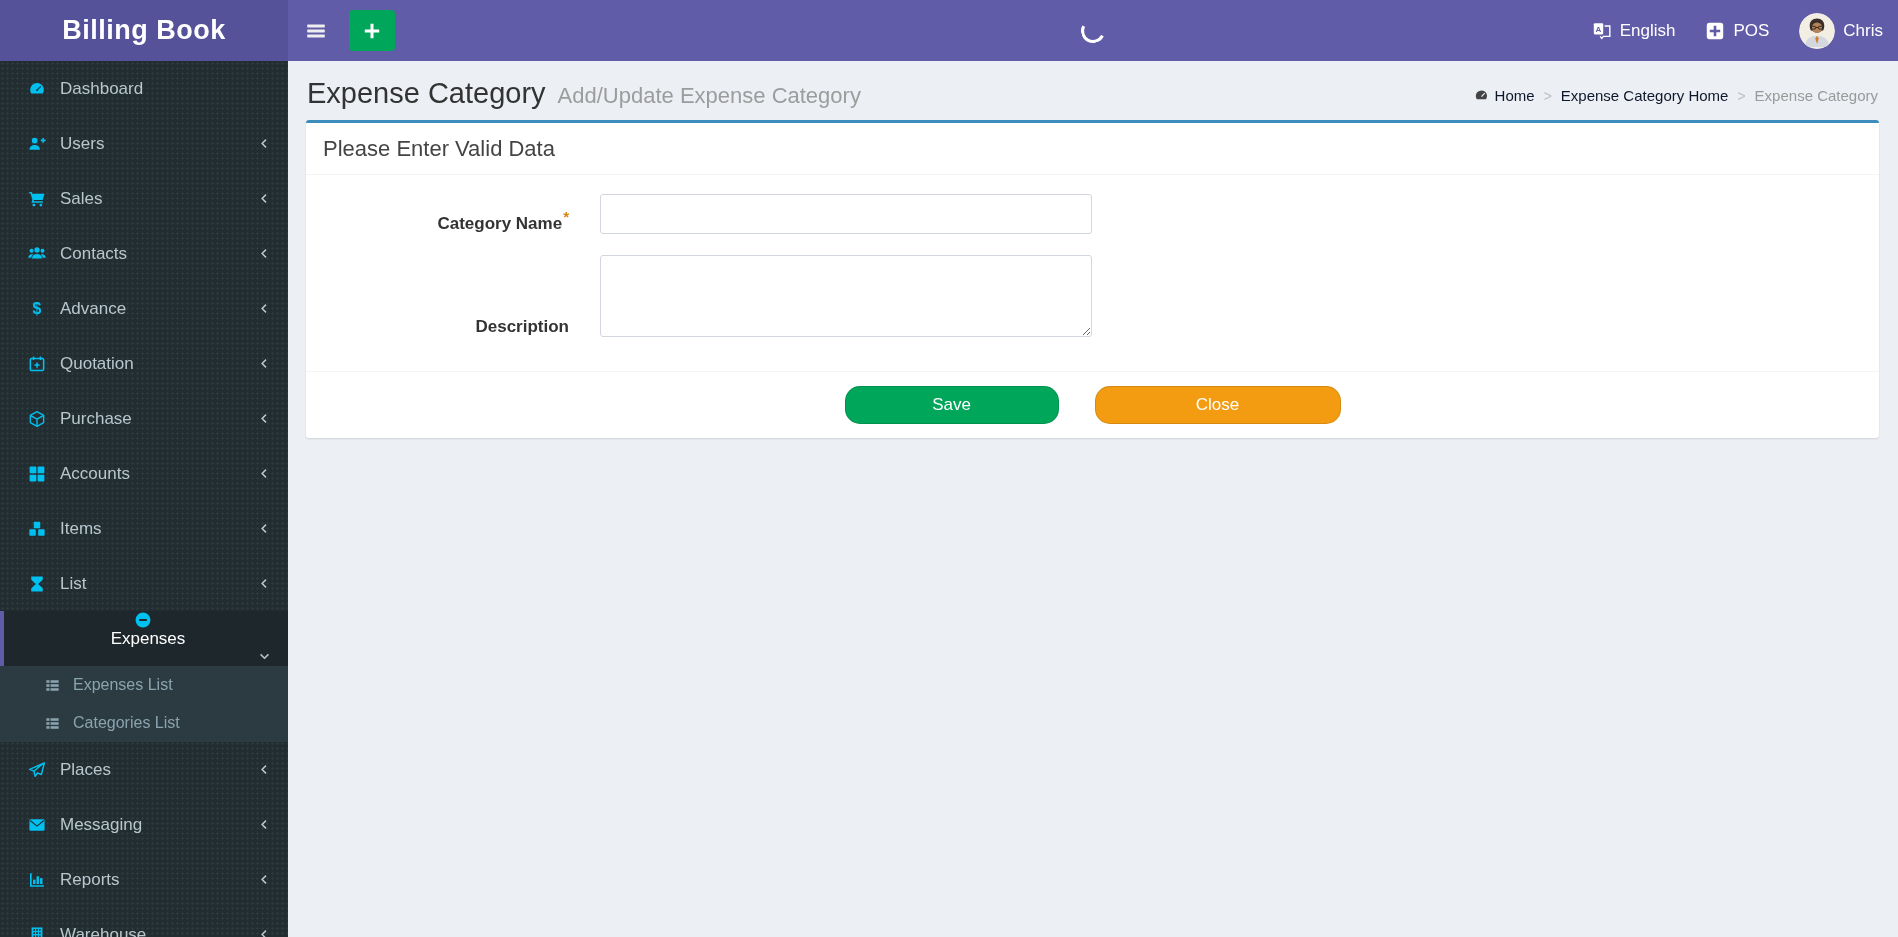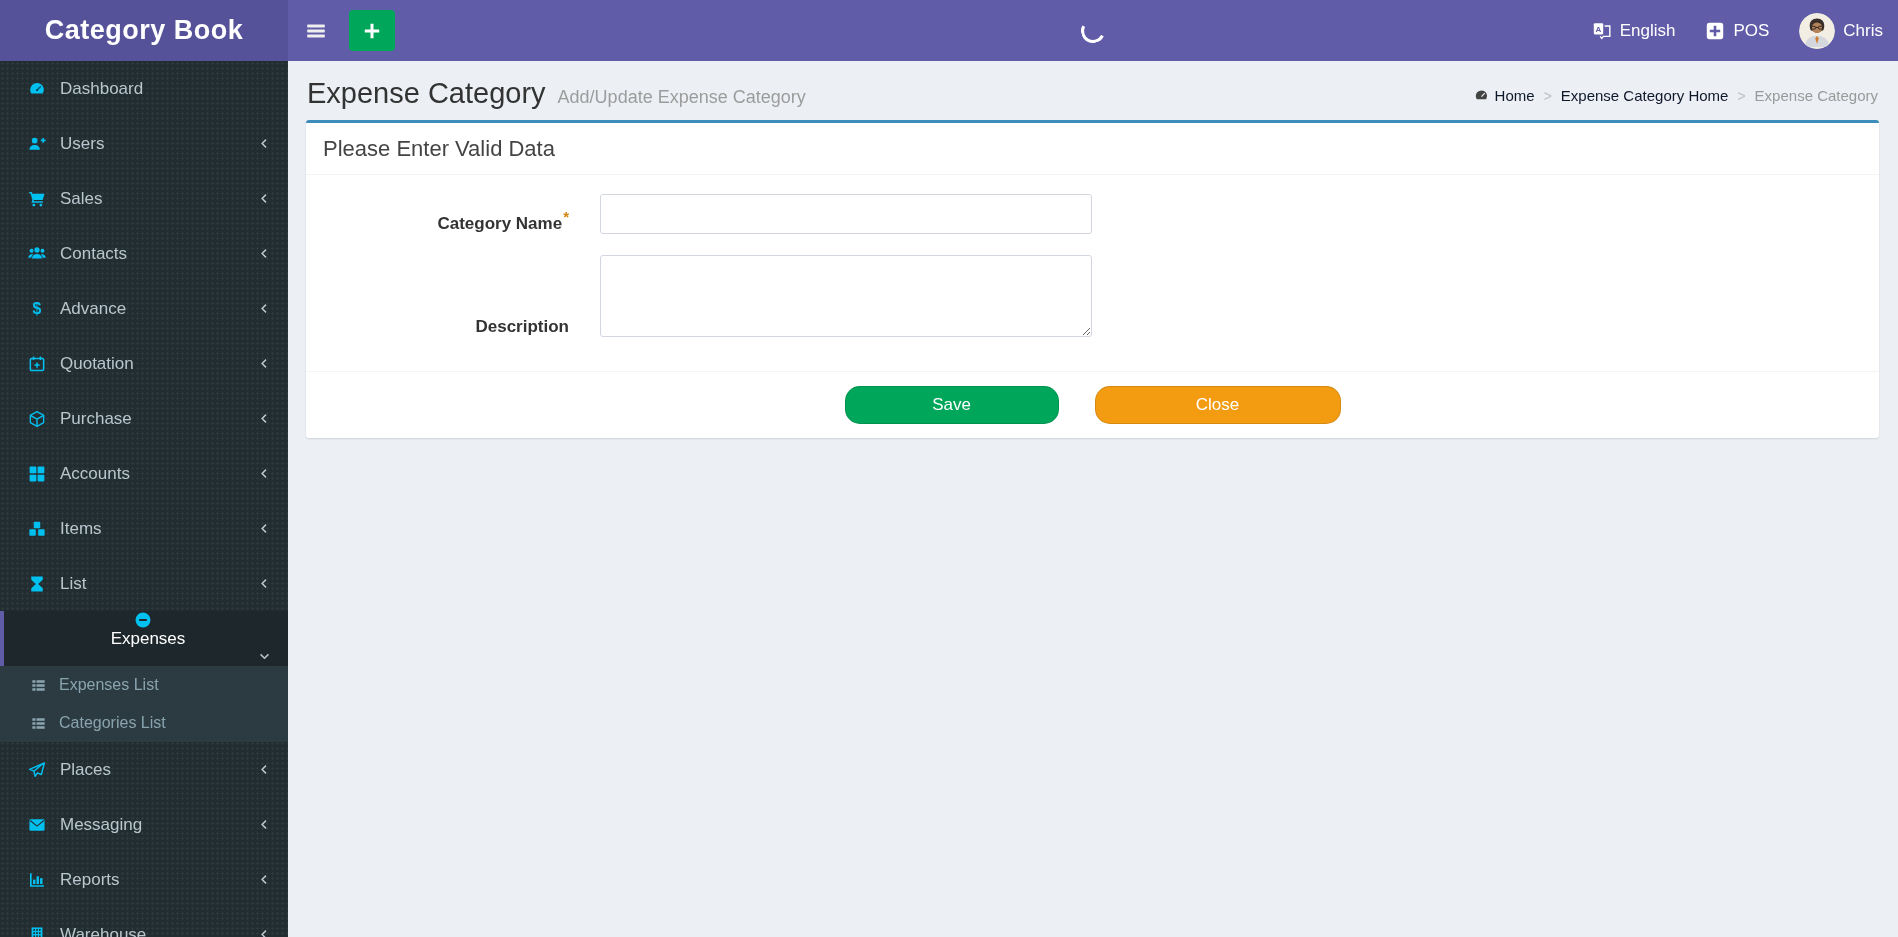--- a/index.html
+++ b/index.html
@@ -40,28 +40,28 @@
     position:absolute;top:61px;left:0;width:288px;height:876px;background:var(--sidebar-bg);
     background-image:radial-gradient(rgba(255,255,255,.055) 1px,transparent 1.2px);background-size:5px 5px;
     overflow:hidden;z-index:5;
   }
   .menu-item{height:55px;display:flex;align-items:center;padding:0 16px 0 20px;border-left:4px solid transparent;
              color:#b8c7ce;font-size:17px;cursor:pointer;}
   .menu-item .mi-icon{width:26px;margin-right:10px;color:var(--sidebar-icon);}
   .menu-item .chev{margin-left:auto;color:#b8c7ce;}
   .menu-item.active{background:var(--active-bg);border-left-color:var(--active-border);color:#fff;flex-direction:column;}
   .submenu{background:var(--submenu-bg);}
-  .submenu .menu-item{height:38px;font-size:16px;color:var(--submenu-fg);border-left:none;padding-left:26px;}
+  .submenu .menu-item{height:38px;font-size:16px;color:var(--submenu-fg);border-left:none;padding-left:40px;}
   .submenu .menu-item .mi-icon{color:var(--submenu-fg);width:24px;margin-right:9px;}
 
   
   main{position:absolute;top:61px;left:288px;width:1610px;height:876px;padding:15px 19px 0 18px;}
   .content-header{display:flex;align-items:baseline;padding:2px 1px 10px 1px;}
   h1{margin:0;font-size:29px;font-weight:400;color:#333;line-height:1.1;}
-  .subtitle{font-size:18px;color:#9c9c9c;margin-left:12px;}
+  .subtitle{font-size:22px;color:#9c9c9c;margin-left:12px;}
   .breadcrumb{margin-left:auto;display:flex;align-items:center;gap:9px;font-size:15px;color:#444;}
   .crumb{display:flex;align-items:center;gap:6px;color:#0f172a;cursor:pointer;}
   .crumb.last{color:#999;cursor:default;}
   .crumb .icon{color:#444;}
   .crumb-sep{color:#bcbcbc;font-size:14px;}
 
   .box{background:#fff;border-top:3px solid var(--box-top);border-radius:3px;
        box-shadow:0 1px 2px rgba(0,0,0,.12);}
   .box-header{padding:13px 17px 12px;font-size:22px;color:#444;border-bottom:1px solid #f4f4f4;}
   .box-body{padding:19px 17px 34px;}
@@ -77,21 +77,21 @@
   .btn{height:38px;border:1px solid rgba(0,0,0,.12);border-radius:15px;color:#fff;font-size:17px;
        font-family:"Liberation Sans",sans-serif;cursor:pointer;}
   .btn-save{width:214px;background:var(--save);}
   .btn-close{width:246px;background:var(--close);}
 </style>
 <title>Billing Book</title></head>
 <body>
 
 <header>
   <div class="logo">
-    <span>Category Book</span>
+    <span>Billing Book</span>
   </div>
   <div class="navbar">
     <div class="nav-toggle">
       <span class="icon i22">
           <svg viewBox="0 0 20 20" fill="currentColor">
             <rect x="2" y="4.2" width="16" height="2.6" rx=".6"></rect>
             <rect x="2" y="8.7" width="16" height="2.6" rx=".6"></rect>
             <rect x="2" y="13.2" width="16" height="2.6" rx=".6"></rect>
           </svg>
         </span>

